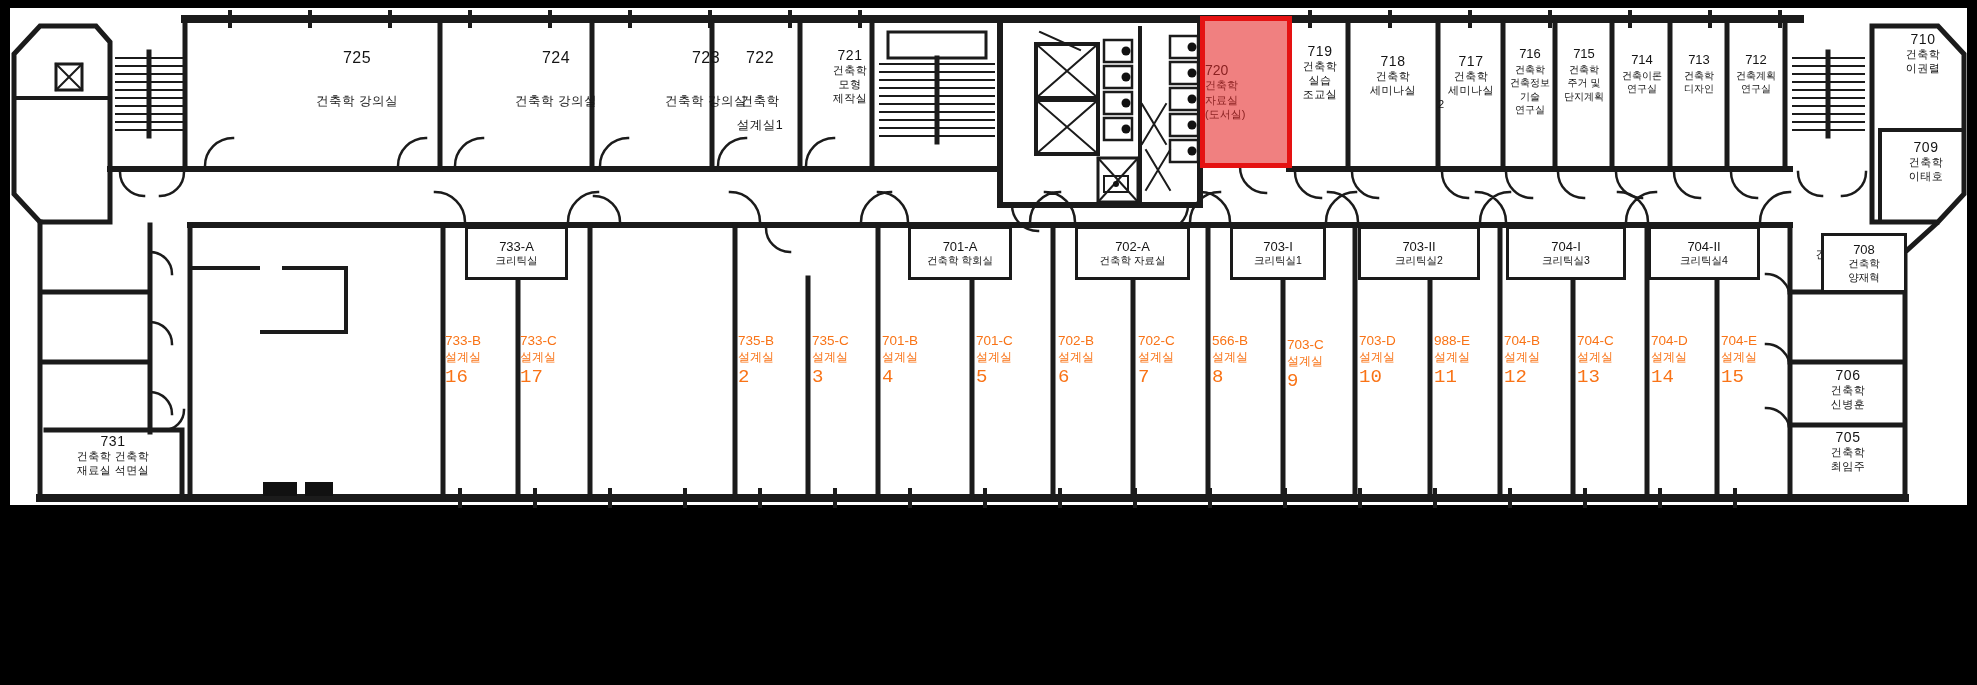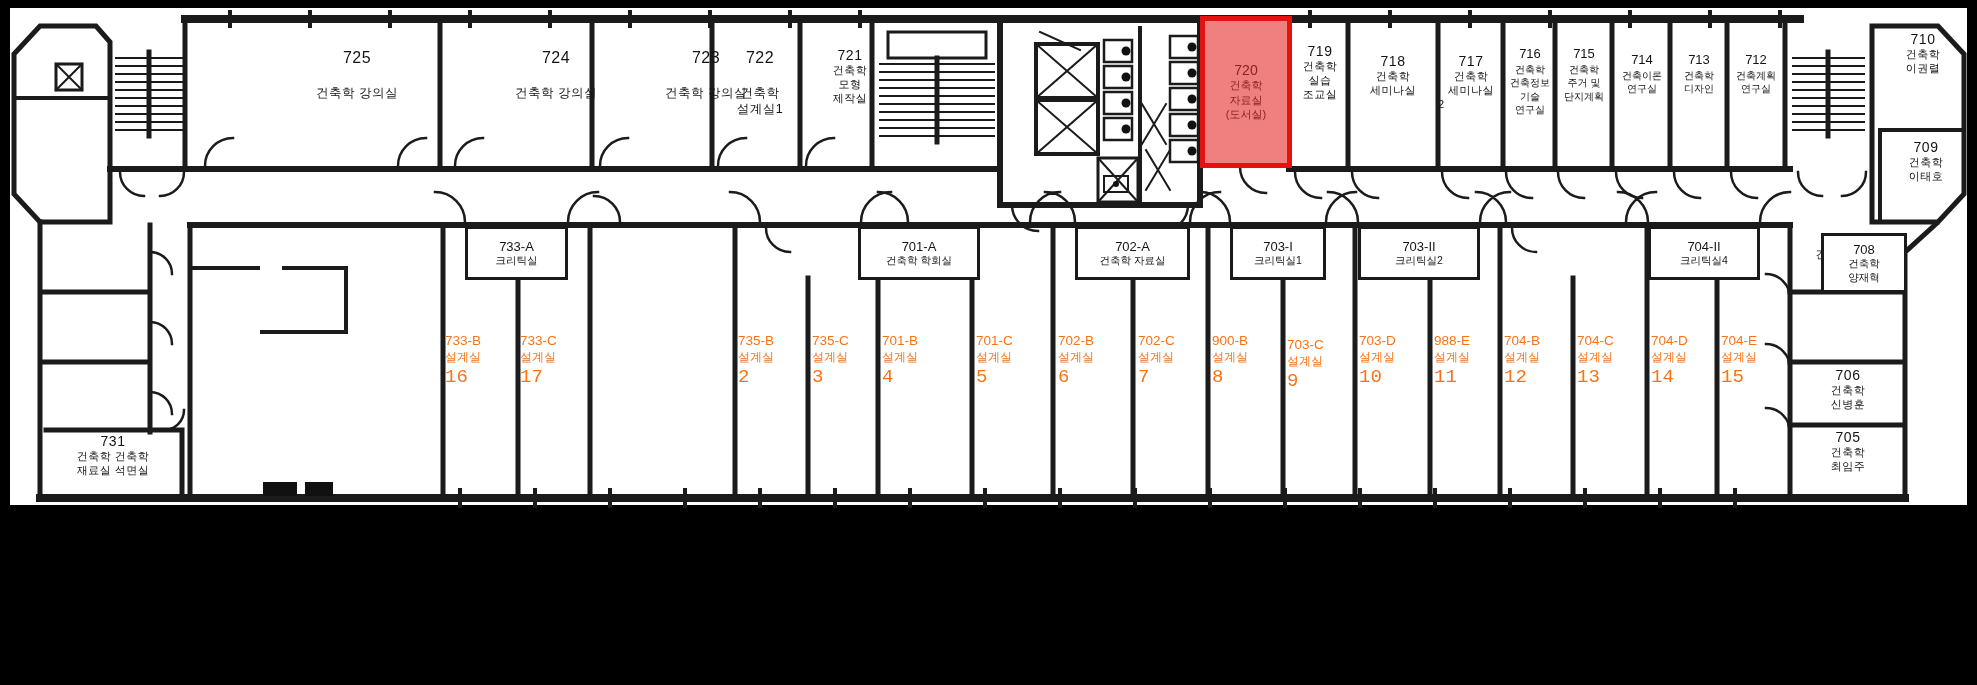--- a/index.html
+++ b/index.html
@@ -3,38 +3,38 @@
 <meta charset="utf-8">
 <style>
   html,body{margin:0;padding:0;background:#000;}
   #stage{position:relative;width:1977px;height:685px;background:#000;overflow:hidden;
          font-family:"Liberation Sans",sans-serif;}
   #planbg{position:absolute;left:10px;top:8px;width:1957px;height:497px;background:#fff;}
   svg.draw{position:absolute;left:0;top:0;width:1977px;height:685px;}
   .lbl{position:absolute;text-align:center;line-height:1.3;color:#141414;letter-spacing:.5px;}
   .lbl .n{display:block;font-size:16px;}
   .lbl .t{display:block;font-size:12.5px;}
-  .lbl.big .t{margin-top:16px;}
+  .lbl.big .t{margin-top:24px;}
   .lbl.sm .n{font-size:14px;}
   .lbl.sm .t{font-size:11px;line-height:1.25;}
   .lbl.xs{letter-spacing:0;}
   .lbl.xs .n{font-size:13px;}
   .lbl.xs .t{font-size:10px;line-height:1.35;}
   .bar{width:50px;height:9px;background:#0c0c0c;margin:3px auto;}
   .mbox{position:absolute;box-sizing:border-box;border:3.5px solid #1a1a1a;background:#fff;
         display:flex;flex-direction:column;align-items:center;justify-content:center;text-align:right;color:#141414;}
   .mbox .n{display:block;font-size:13px;}
   .mbox .t{display:block;font-size:10.5px;letter-spacing:0;}
   .st{position:absolute;text-align:left;color:#f97316;line-height:1.3;}
   .st .n{display:block;font-size:13.5px;}
   .st .t{display:block;font-size:12px;}
   .st .d{display:block;font-size:19px;font-family:Liberation Mono, monospace;}
   #room720{position:absolute;left:1200px;top:16px;width:92px;height:152px;box-sizing:border-box;
            background:#f08080;border:5px solid #e51212;display:flex;flex-direction:column;
-           align-items:center;justify-content:center;text-align:center;color:#8b2121;}
+           align-items:flex-start;justify-content:center;text-align:center;color:#8b2121;}
   #room720 .n{display:block;font-size:14px;}
   #room720 .t{display:block;font-size:11px;line-height:1.35;}
 </style>
 </head>
 <body>
 
 <div id="stage">
   <div id="planbg"></div>
 
   <svg class="draw" viewBox="0 0 1977 685">
@@ -139,21 +139,21 @@
     <span class="n">724</span>
     <span class="t">건축학 강의실</span>
   </div>
   <div class="lbl big" style="left:616px;top:48px;width:180px">
     <span class="n">723</span>
     <span class="t">건축학 강의실</span>
   </div>
   <div class="lbl big" style="left:716px;top:48px;width:88px">
     <span class="n">722</span>
     <span class="t">건축학</span>
-    <span class="t" style="margin-top:0">설계실1</span>
+    <span class="t" style="margin-top:8px">설계실1</span>
   </div>
   <div class="lbl sm" style="left:810px;top:46px;width:80px">
     <span class="n">721</span>
     <span class="t">건축학</span>
     <span class="t">모형</span>
     <span class="t">제작실</span>
   </div>
   <div class="lbl sm" style="left:1290px;top:42px;width:60px">
     <span class="n">719</span>
     <span class="t">건축학</span>
@@ -217,36 +217,40 @@
   </div>
   <div class="lbl sm" style="left:1796px;top:230px;width:100px">
     <span class="n">711</span>
     <span class="t">건축학 암실</span>
   </div>
 
   <div class="mbox" style="left:465px;top:226px;width:103px;height:54px">
     <span class="n">733-A</span>
     <span class="t">크리틱실</span>
   </div>
-  <div class="mbox" style="left:858px;top:226px;width:122px;height:54px">
+  <div class="mbox" style="left:908px;top:226px;width:104px;height:54px">
     <span class="n">701-A</span>
     <span class="t">건축학 학회실</span>
   </div>
   <div class="mbox" style="left:1075px;top:226px;width:115px;height:54px">
     <span class="n">702-A</span>
     <span class="t">건축학 자료실</span>
   </div>
   <div class="mbox" style="left:1230px;top:226px;width:96px;height:54px">
     <span class="n">703-I</span>
     <span class="t">크리틱실1</span>
   </div>
   <div class="mbox" style="left:1358px;top:226px;width:122px;height:54px">
     <span class="n">703-II</span>
     <span class="t">크리틱실2</span>
   </div>
+  <div class="mbox" style="left:1506px;top:226px;width:120px;height:54px">
+    <span class="n">704-I</span>
+    <span class="t">크리틱실3</span>
+  </div>
   <div class="mbox" style="left:1648px;top:226px;width:112px;height:54px">
     <span class="n">704-II</span>
     <span class="t">크리틱실4</span>
   </div>
   <div class="mbox" style="left:1821px;top:233px;width:86px;height:60px;border-width:3px">
     <span class="n">708</span>
     <span class="t">건축학</span>
     <span class="t">양재혁</span>
   </div>
 
@@ -284,21 +288,21 @@
       <span class="n">702-B</span>
       <span class="t">설계실</span>
       <span class="d">6</span>
     </div>
   <div class="st" style="left:1138px;top:332px;width:70px">
       <span class="n">702-C</span>
       <span class="t">설계실</span>
       <span class="d">7</span>
     </div>
   <div class="st" style="left:1212px;top:332px;width:70px">
-      <span class="n">900-B</span>
+      <span class="n">566-B</span>
       <span class="t">설계실</span>
       <span class="d">8</span>
     </div>
   <div class="st" style="left:1287px;top:336px;width:68px">
       <span class="n">703-C</span>
       <span class="t">설계실</span>
       <span class="d">9</span>
     </div>
   <div class="st" style="left:1359px;top:332px;width:70px">
       <span class="n">703-D</span>

